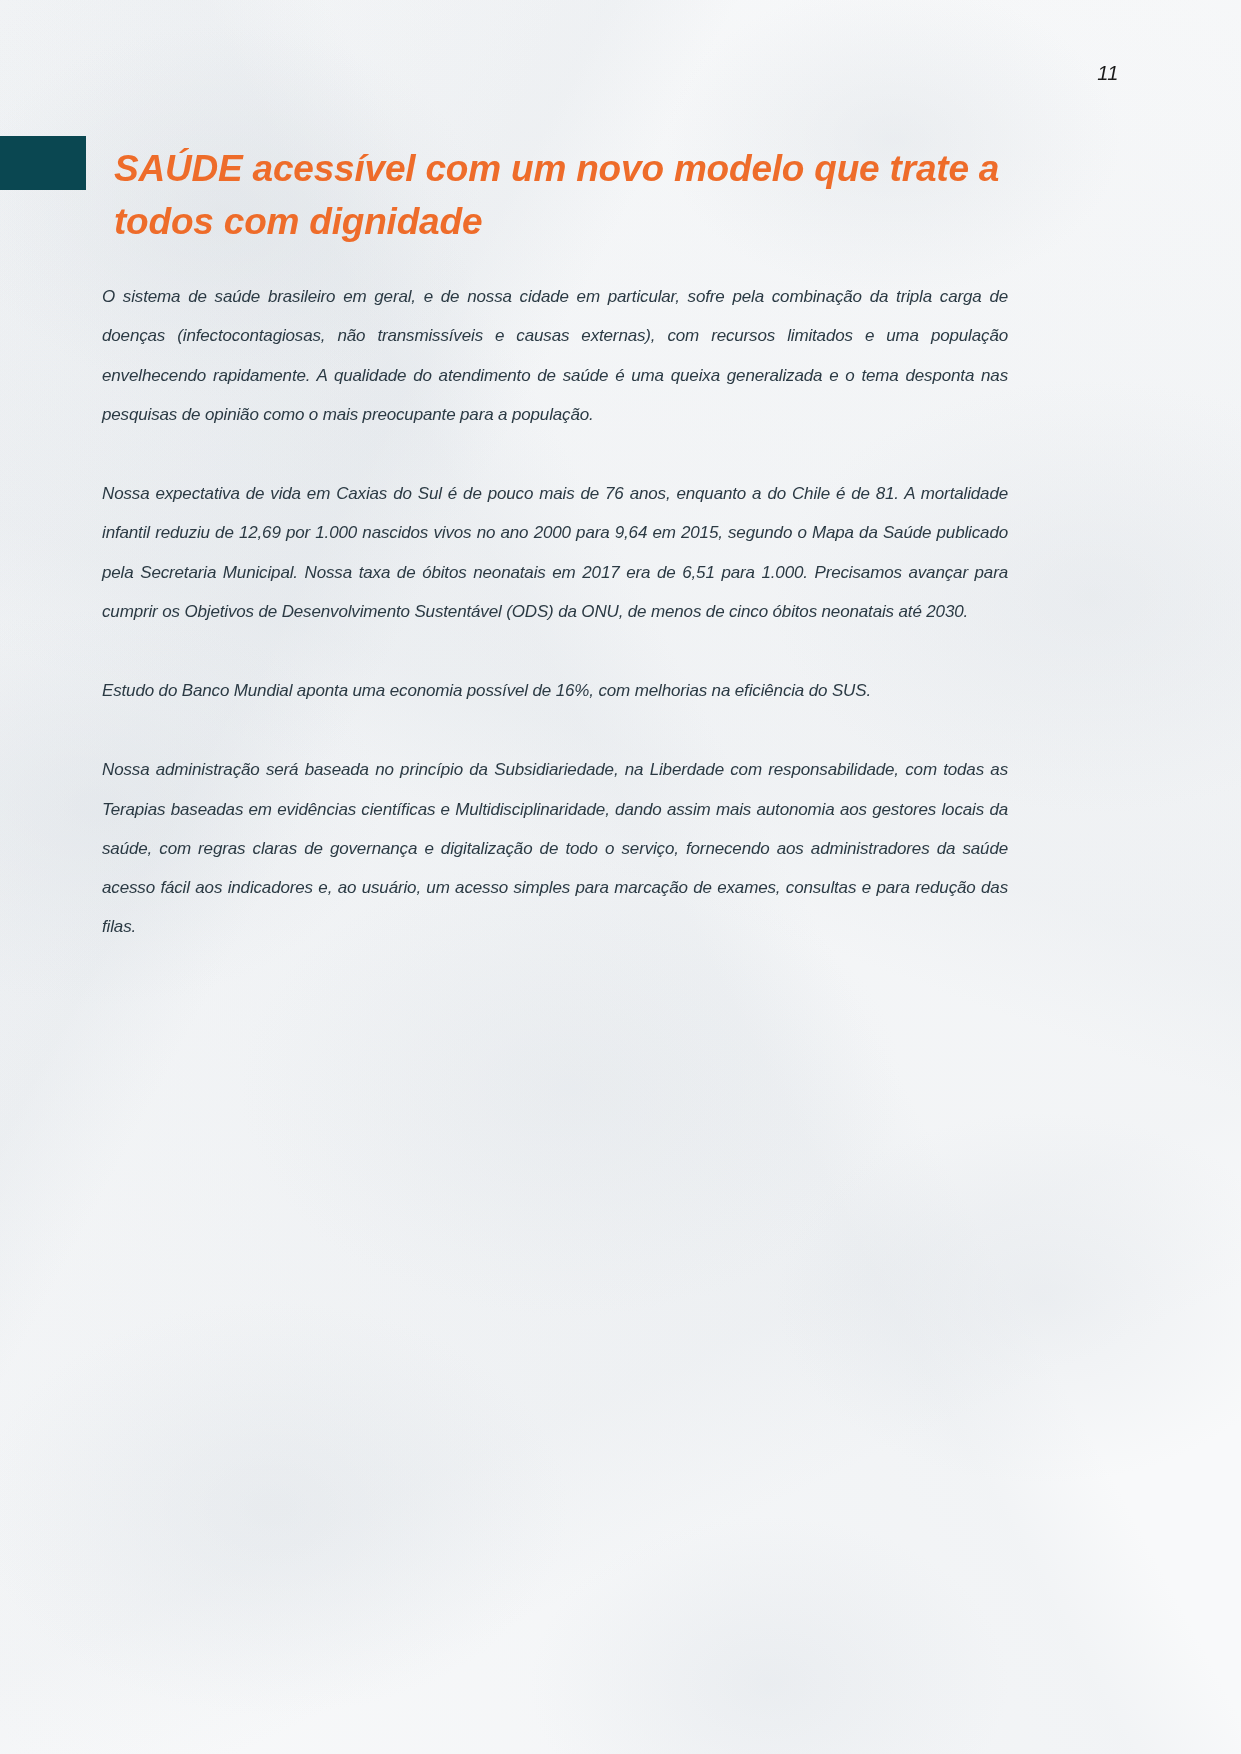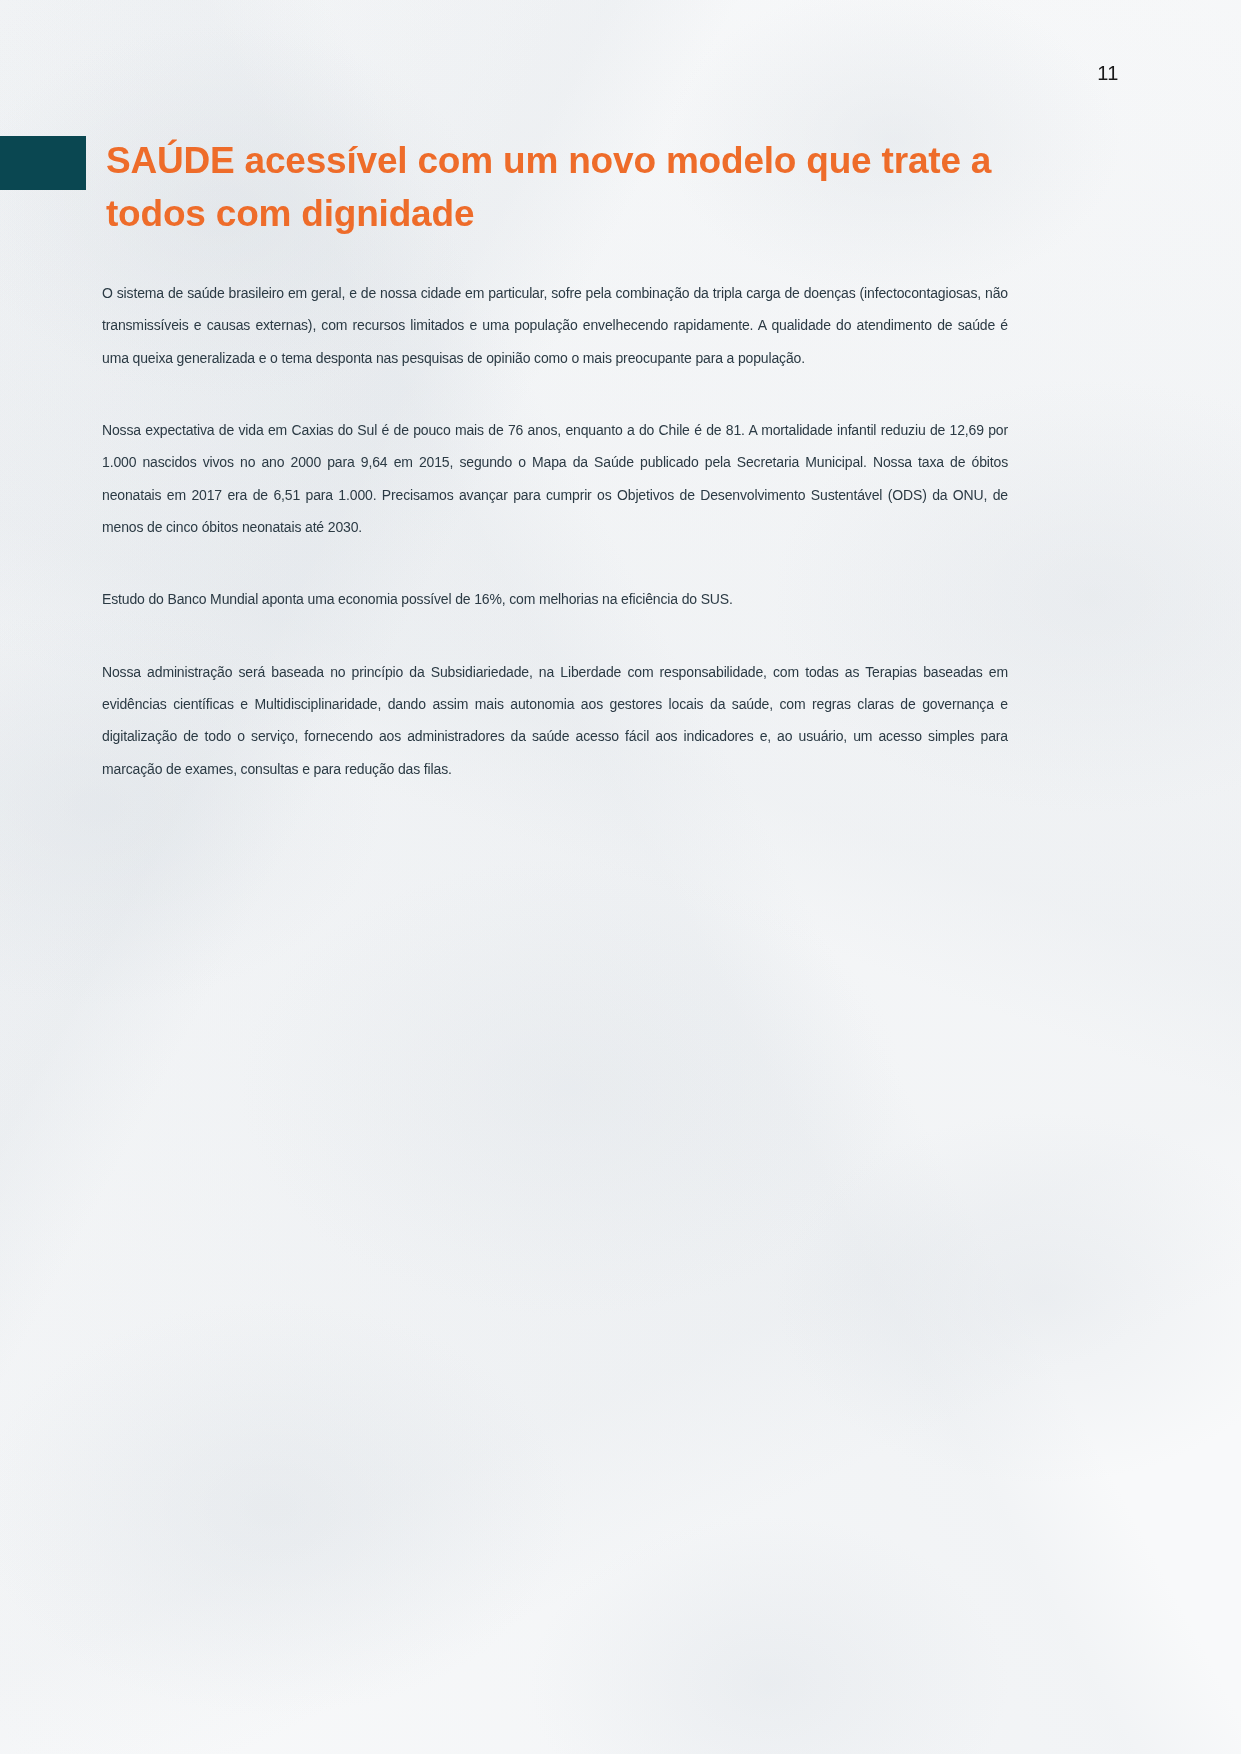--- a/index.html
+++ b/index.html
@@ -32,20 +32,21 @@
       linear-gradient(118deg, rgba(255,255,255,0) 0%, rgba(200,208,216,0.16) 28%, rgba(255,255,255,0) 34%),
       linear-gradient(62deg,  rgba(255,255,255,0) 0%, rgba(202,210,218,0.14) 52%, rgba(255,255,255,0) 58%),
       linear-gradient(155deg, rgba(255,255,255,0) 0%, rgba(204,211,218,0.13) 72%, rgba(255,255,255,0) 80%),
       linear-gradient(200deg, rgba(255,255,255,0) 0%, rgba(206,213,220,0.12) 44%, rgba(255,255,255,0) 50%),
       #f8f9fa;
   }
 
   .page {
     position: absolute;
     inset: 0;
+    font-style: italic;
   }
 
   .page-number {
     position: absolute;
     top: 62px;
     right: 122px;
     font-family: "Liberation Sans", sans-serif;
     font-size: 20px;
     color: #1a1a1a;
     letter-spacing: 0.5px;
@@ -58,40 +59,40 @@
     width: 86px;
     height: 54px;
     background: #0a4751;
   }
 
   .title {
     position: absolute;
     left: 102px;
     top: 131px;
     width: 908px;
-    margin: 4px;
+    margin: 12px;
     font-family: "Liberation Sans", sans-serif;
     font-weight: bold;
     font-size: 37px;
     line-height: 1.42;
     color: #ee6c2a;
     letter-spacing: -0.2px;
   }
 
   .body-text {
     position: absolute;
     left: 102px;
     top: 277px;
     width: 906px;
   }
 
   .body-text p {
     margin: 0 0 40px 0;
     font-family: "Liberation Sans", sans-serif;
-    font-size: 14px;
+    font-size: 17px;
     line-height: 2.31;
     color: #2b3a44;
     text-align: justify;
     text-justify: inter-word;
     letter-spacing: -0.15px;
   }
 
   .body-text p:last-child {
     margin-bottom: 0;
   }

